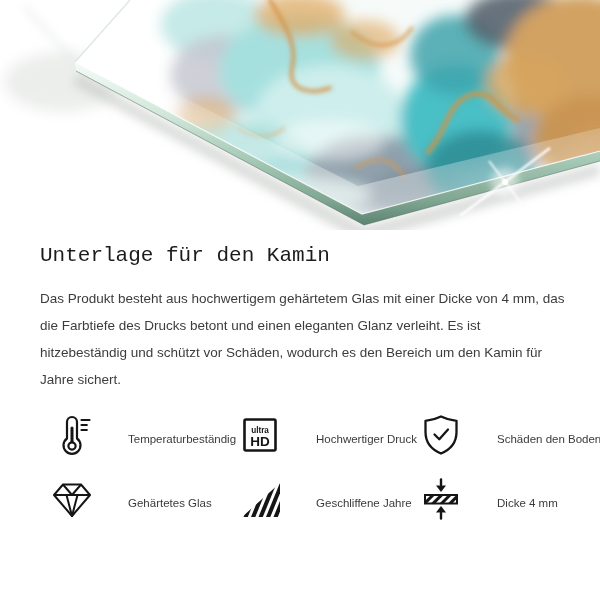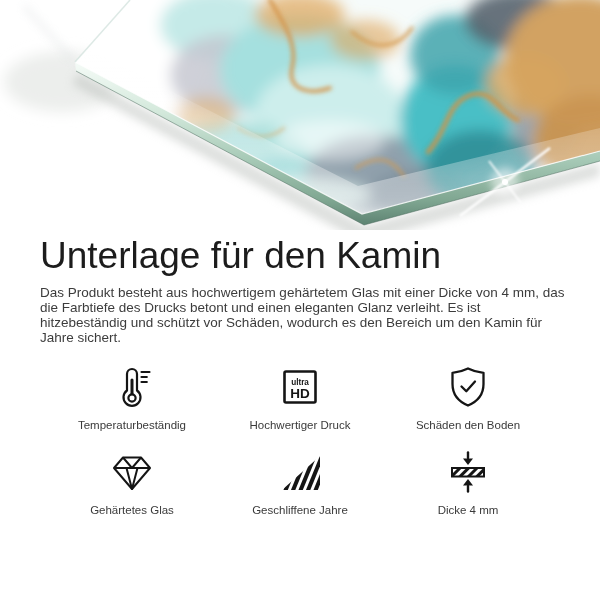--- a/index.html
+++ b/index.html
@@ -5,48 +5,49 @@
   html,body{margin:0;padding:0;}
   body{
     width:600px;height:600px;background:#ffffff;
     font-family:"Liberation Sans", sans-serif;
     color:#1b1b1b;overflow:hidden;
   }
   .hero{position:relative;width:600px;height:230px;overflow:hidden;background:#ffffff;}
   .hero svg{display:block;}
   .content{padding:0 40px;}
   .title{
-    font-family:Liberation Sans, sans-serif;
+    font-family:Liberation Mono, monospace;
     font-weight:400;
-    font-size:37px;line-height:35px;
+    font-size:21px;line-height:35px;
     color:#1c1c1c;
     margin:8px 0 12px 0;
   }
   .desc{
     margin:8px 0 0 0;
     width:528px;
-    font-size:13.5px;line-height:15px;
+    font-size:13.5px;line-height:27px;
     color:#3c3c3c;
   }
   .features{
     display:grid;
     grid-template-columns:repeat(3,1fr);
     row-gap:14px;
     margin:16px 8px 0 8px;
   }
   .feature{
-    display:flex;flex-direction:column;align-items:center;
+    display:flex;flex-direction:row;align-items:center;
     padding-top:2px;
   }
   .feature .ic{width:48px;height:48px;}
   .feature .lbl{
     margin-top:7px;
     font-size:11.5px;line-height:14px;
     color:#3a3a3a;text-align:center;
     white-space:nowrap;
+    margin-left:32px;
   }
 </style>
 </head>
 <body>
 
 <div class="hero">
   <svg width="600" height="230" viewBox="0 0 600 230">
     <defs>
       <clipPath id="surfClip">
           <polygon points="75,62 130,0 600,0 600,151 362,214"></polygon>

